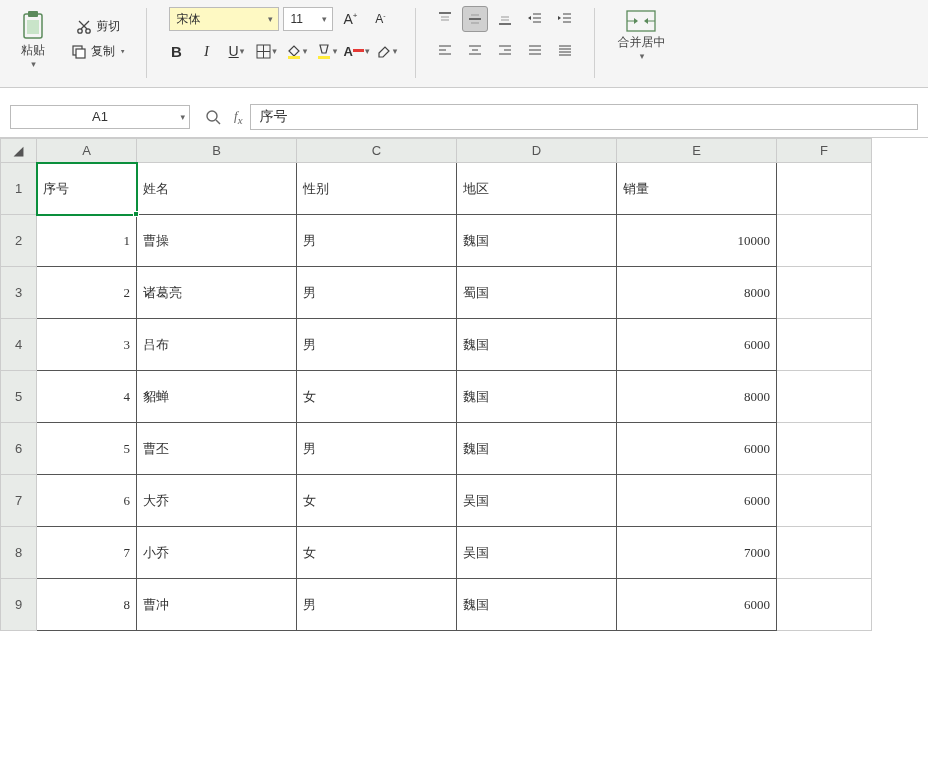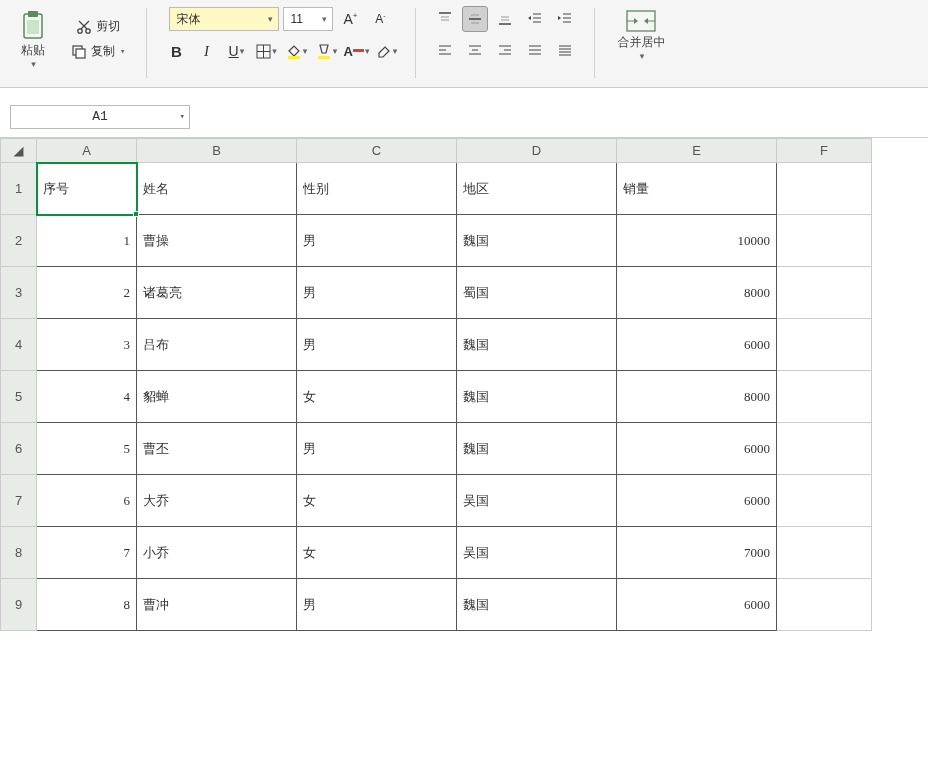--- a/index.html
+++ b/index.html
@@ -16,21 +16,21 @@
 .label-small { font-size: 12px; }
 .icon { display: inline-flex; align-items: center; justify-content: center; }
 .dropdown-arrow { font-size: 9px; color: #666; margin-left: 1px; }
 .font-select { border: 1px solid #bbb; background: #fef9c3; height: 24px; padding: 2px 6px; font-size: 12px; min-width: 110px; display: flex; align-items: center; justify-content: space-between; cursor: pointer; }
 .size-select { border: 1px solid #bbb; background: #fff; height: 24px; padding: 2px 6px; font-size: 12px; width: 50px; display: flex; align-items: center; justify-content: space-between; cursor: pointer; }
 .icon-btn { width: 26px; height: 26px; display: flex; align-items: center; justify-content: center; cursor: pointer; border-radius: 3px; }
 .icon-btn.active { background: #d0d0d0; border: 1px solid #999; }
 
 
 .formula-bar { display: flex; align-items: center; border-bottom: 1px solid #ccc; background: #fff; padding: 6px 10px; gap: 10px; height: 42px; margin-top: 8px; }
-.namebox { border: 1px solid #bbb; background: #fff; width: 180px; height: 24px; display: flex; align-items: center; justify-content: center; font-size: 13px; position: relative; font-family: Liberation Mono, monospace; }
+.namebox { border: 1px solid #bbb; background: #fff; width: 180px; height: 24px; display: flex; align-items: center; justify-content: center; font-size: 13px; position: relative; }
 .namebox .dd { position: absolute; right: 4px; font-size: 9px; color: #666; }
 .fx-area { display: flex; align-items: center; gap: 8px; flex: 1; }
 .fx-input { border: 1px solid #bbb; background: #fff; height: 26px; flex: 1; padding: 2px 8px; font-size: 14px; display: flex; align-items: center; font-family: "SimSun"; }
 
 
 .sheet { position: relative; overflow: hidden; }
 .grid { border-collapse: collapse; table-layout: fixed; }
 .grid td, .grid th { border: 1px solid #ccc; height: 28px; font-size: 13px; }
 .col-head { background: #e8ebe8; text-align: center; font-weight: normal; color: #555; height: 24px !important; font-size: 13px; }
 .row-head { background: #e8ebe8; text-align: center; font-weight: normal; color: #555; width: 36px; font-size: 13px; }
@@ -288,20 +288,34 @@
     </div>
   </div>
 
 </div>
 
 <div class="formula-bar">
   <div class="namebox">
     <span>A1</span>
     <span class="dd">▾</span>
   </div>
+  <div class="fx-area">
+    <span class="icon-btn">
+      <span class="icon">
+          <svg width="16" height="16">
+            <circle cx="7" cy="7" r="5" fill="none" stroke="#666" stroke-width="1.4"></circle>
+            <line x1="11" y1="11" x2="15" y2="15" stroke="#666" stroke-width="1.4"></line>
+          </svg>
+        </span>
+    </span>
+    <span style="font-style:italic;font-family:serif;color:#666;">f<sub>x</sub></span>
+    <div class="fx-input">
+      <span>序号</span>
+    </div>
+  </div>
 </div>
 
 <div class="sheet">
   <table class="grid">
     <tbody>
         <tr>
       <th class="corner col-head">◢</th>
       <th class="col-head col-a">A</th>
       <th class="col-head col-b">B</th>
       <th class="col-head col-c">C</th>

